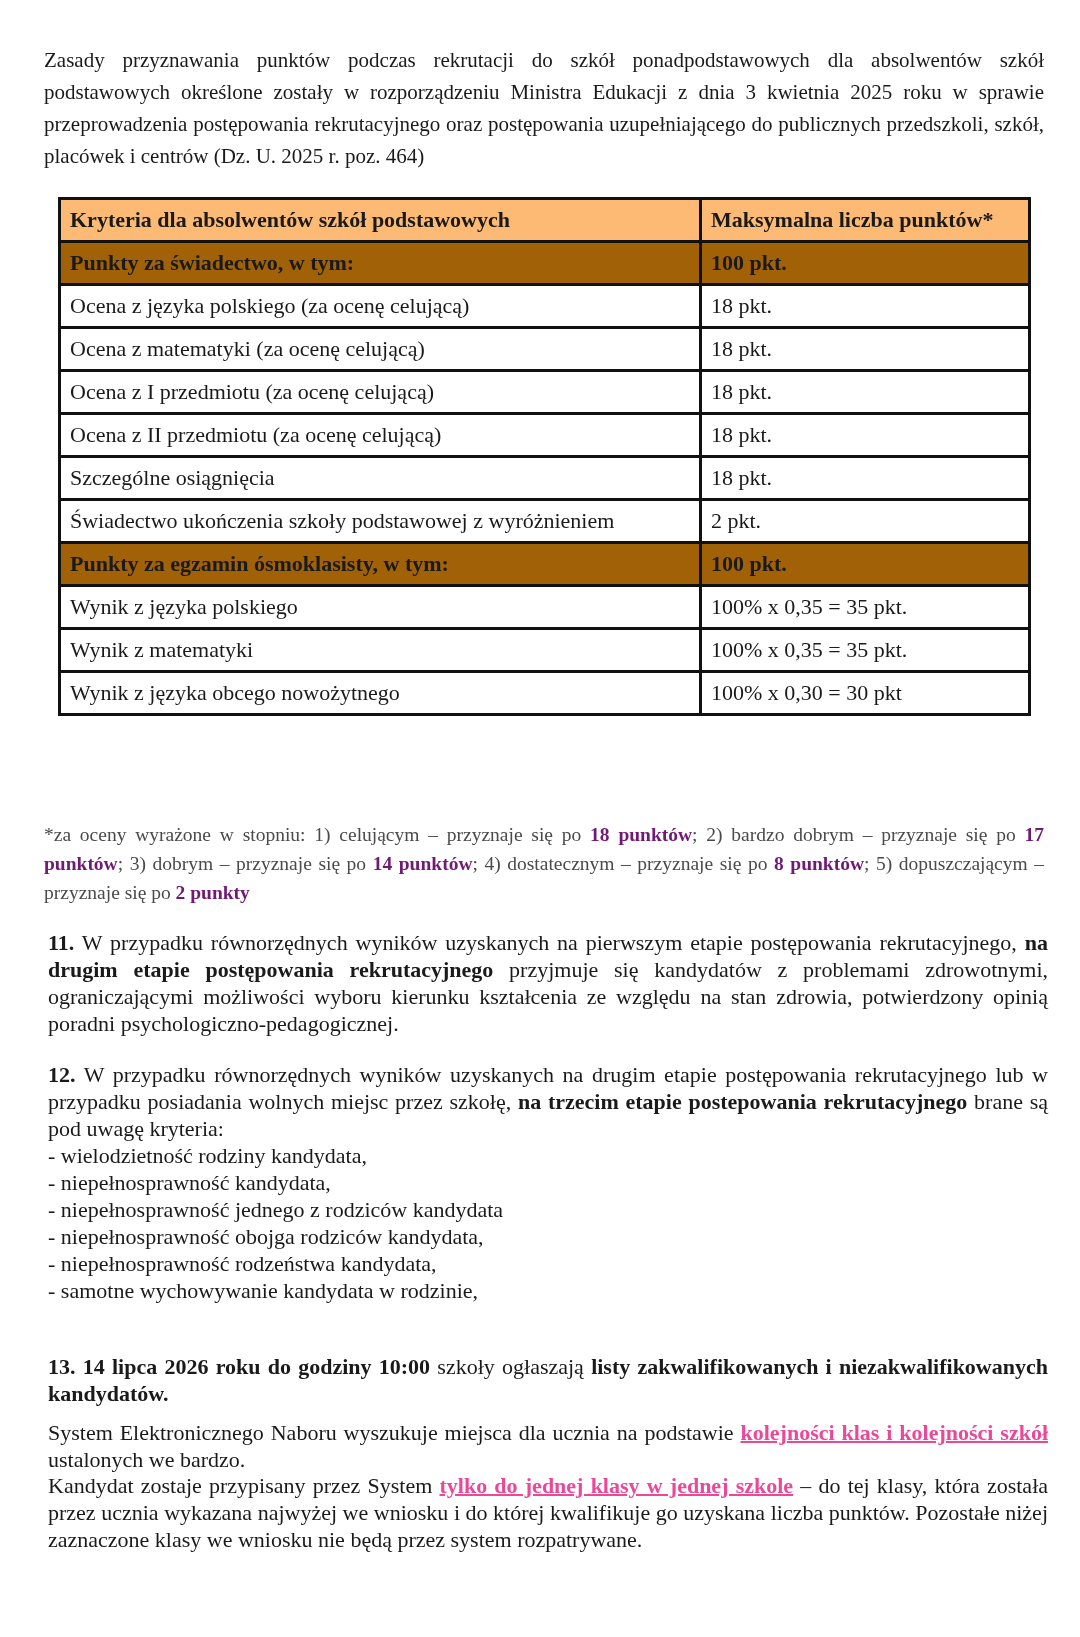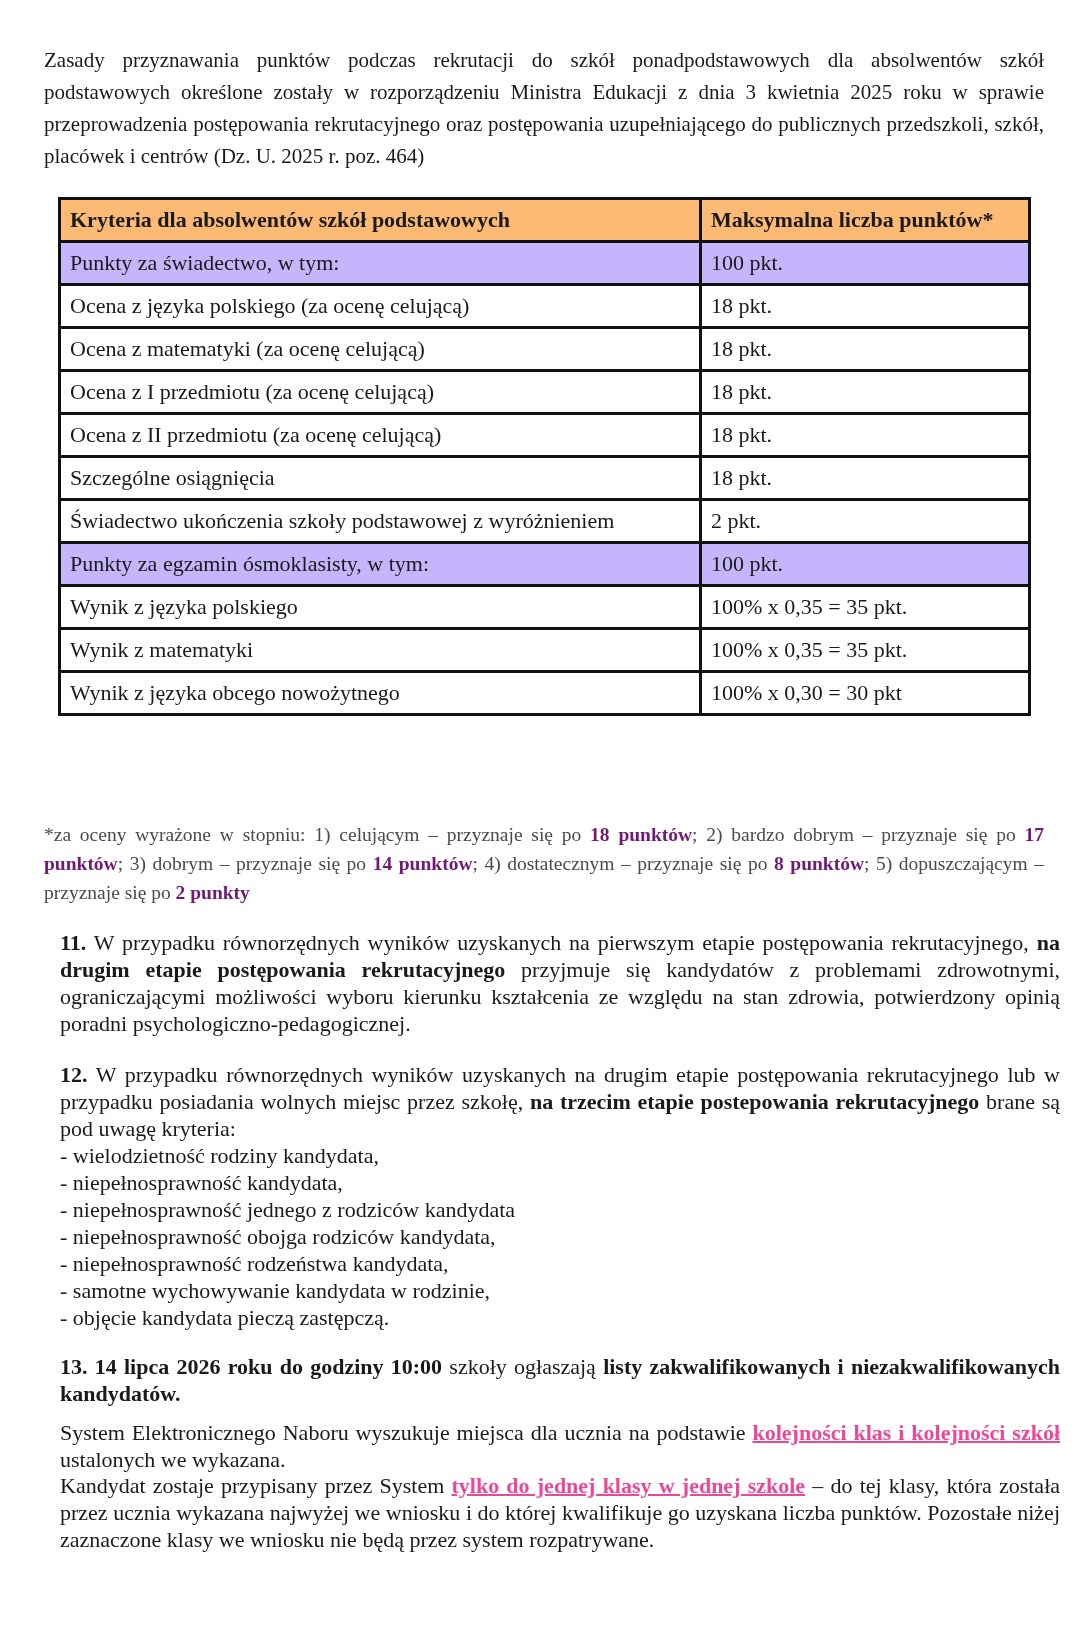--- a/index.html
+++ b/index.html
@@ -24,29 +24,29 @@
       font-size: 22px;
     }
     table.criteria td {
       border: 3px solid #111;
       padding: 0 9px;
       height: 40px;
       vertical-align: middle;
     }
     table.criteria td.col-a { width: 620px; }
     table.criteria tr.head td { background: #fdba74; font-weight: bold; }
-    table.criteria tr.section td { background: #c4b5fd; font-weight: normal; }
+    table.criteria tr.section td { background: #a16207; font-weight: bold; }
     .footnote {
       position: absolute; left: 0; top: 820px; width: 1000px;
       font-size: 19.5px; line-height: 29px; color: #4a4a4a;
       text-align: justify;
     }
     .footnote b { color: #701a75; }
     .para {
-      position: absolute; left: 16px; width: 1000px;
+      position: absolute; left: 4px; width: 1000px;
       font-size: 22px; line-height: 27px; text-align: justify;
     }
     .p11 { top: 929px; }
     .p12 { top: 1061px; }
     .p13 { top: 1353px; }
     .p-sys { top: 1419px; }
     .p-cand { top: 1472px; }
     ul.criteria-list {
       list-style: none; margin: 0; padding: 0;
     }
@@ -124,23 +124,22 @@
 
   <div class="para p12">
     <p><b>12.</b><span> W przypadku równorzędnych wyników uzyskanych na drugim etapie postępowania rekrutacyjnego lub w przypadku posiadania wolnych miejsc przez szkołę, </span><b>na trzecim etapie postepowania rekrutacyjnego</b><span> brane są pod uwagę kryteria:</span></p>
     <ul class="criteria-list">
       <li>- wielodzietność rodziny kandydata,</li>
       <li>- niepełnosprawność kandydata,</li>
       <li>- niepełnosprawność jednego z rodziców kandydata</li>
       <li>- niepełnosprawność obojga rodziców kandydata,</li>
       <li>- niepełnosprawność rodzeństwa kandydata,</li>
       <li>- samotne wychowywanie kandydata w rodzinie,</li>
-      <li>- objęcie kandydata pieczą zastępczą.</li>
     </ul>
   </div>
 
   <p class="para p13"><b>13. 14 lipca 2026 roku do godziny 10:00</b><span> szkoły ogłaszają </span><b>listy zakwalifikowanych i niezakwalifikowanych kandydatów.</b></p>
 
-  <p class="para p-sys"><span>System Elektronicznego Naboru wyszukuje miejsca dla ucznia na podstawie </span><a class="link">kolejności klas i kolejności szkół</a><span> ustalonych we wykazana.</span></p>
+  <p class="para p-sys"><span>System Elektronicznego Naboru wyszukuje miejsca dla ucznia na podstawie </span><a class="link">kolejności klas i kolejności szkół</a><span> ustalonych we bardzo.</span></p>
 
   <p class="para p-cand"><span>Kandydat zostaje przypisany przez System </span><a class="link">tylko do jednej klasy w jednej szkole</a><span> – do tej klasy, która została przez ucznia wykazana najwyżej we wniosku i do której kwalifikuje go uzyskana liczba punktów. Pozostałe niżej zaznaczone klasy we wniosku nie będą przez system rozpatrywane.</span></p>
 
 </div>
 
 </body></html>

